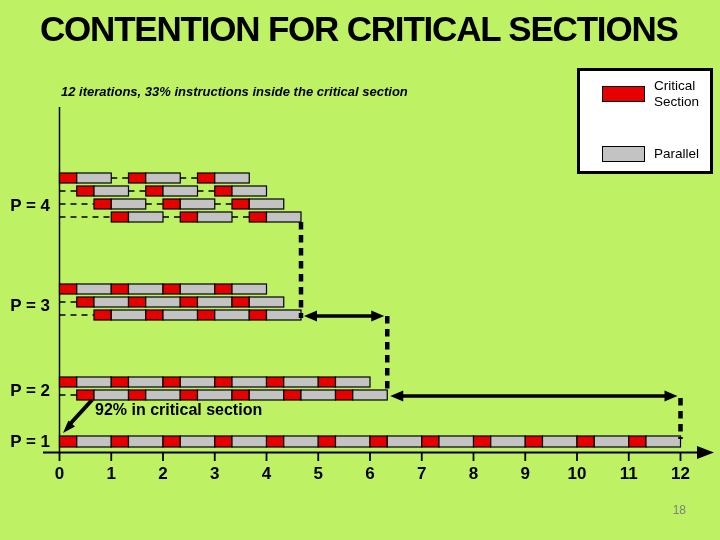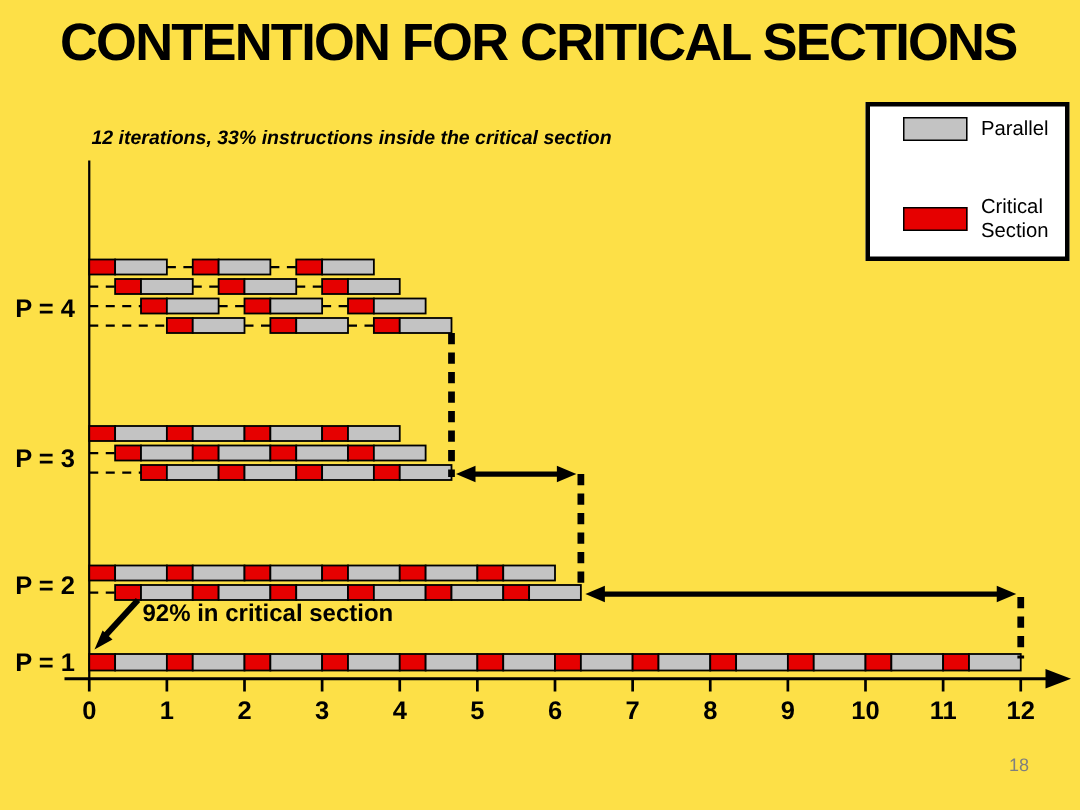--- a/index.html
+++ b/index.html
@@ -1,18 +1,18 @@
 <!DOCTYPE html>
 <html style="--critical: #e60000; --parallel: #c3c3c3; --pagenum: #7f7f7f;"><head>
 <meta charset="utf-8">
 <style>
   html,body{margin:0;padding:0;background:#fff;}
   body{width:720px;height:540px;position:relative;overflow:hidden;
        font-family:"Liberation Sans",sans-serif;}
-  .slide{position:absolute;inset:0;background:#fde047;}
+  .slide{position:absolute;inset:0;background:#bef264;}
   .title{position:absolute;left:40px;top:10px;width:678px;color:#000;
          font-size:35px;font-weight:bold;letter-spacing:-1.2px;white-space:nowrap;line-height:1.1;}
   .subtitle{position:absolute;left:61px;top:84px;color:#000;
             font-size:13px;font-weight:bold;font-style:italic;white-space:nowrap;}
   .legend{position:absolute;left:577px;top:68px;width:136px;height:106px;
           border:3px solid #000;background:#fff;box-sizing:border-box;
           display:flex;flex-direction:column;justify-content:space-between;
           padding:7px 4px 9px 22px;}
   .lrow{display:flex;align-items:center;gap:9px;}
   .lswatch{width:41px;height:14px;border:1px solid #000;flex:none;}
@@ -31,26 +31,26 @@
 <body>
 
 <div class="slide">
 
   <div class="title">CONTENTION FOR CRITICAL SECTIONS</div>
 
   <div class="subtitle">12 iterations, 33% instructions inside the critical section</div>
 
   <div class="legend">
     <div class="lrow">
+      <div class="lswatch red"></div>
+      <div class="llabel">Critical Section</div>
+    </div>
+    <div class="lrow">
       <div class="lswatch gray"></div>
       <div class="llabel">Parallel</div>
-    </div>
-    <div class="lrow">
-      <div class="lswatch red"></div>
-      <div class="llabel">Critical Section</div>
     </div>
   </div>
 
   <svg class="chart" id="chart" width="720" height="540" viewBox="0 0 720 540">
       <line x1="59.5" y1="107" x2="59.5" y2="453" stroke="#000" stroke-width="1.5"></line>
       <line x1="43" y1="452.5" x2="706" y2="452.5" stroke="#000" stroke-width="2"></line>
       <polygon points="714,452.5 697,446 697,459" fill="#000"></polygon>
       <line x1="59.5" y1="452.5" x2="59.5" y2="461" stroke="#000" stroke-width="1.8"></line>
       <text x="59.5" y="479" text-anchor="middle" font-size="17" font-weight="bold" fill="#000">0</text>
       <line x1="111.25" y1="452.5" x2="111.25" y2="461" stroke="#000" stroke-width="1.8"></line>

